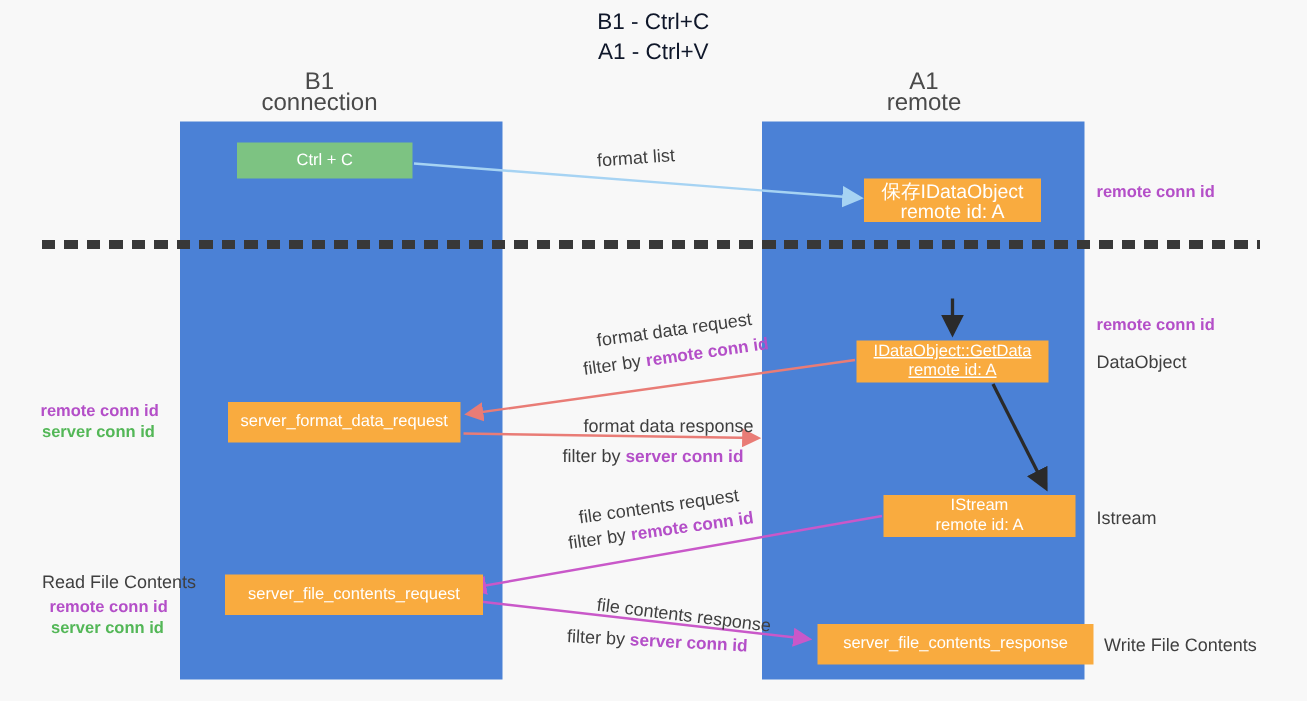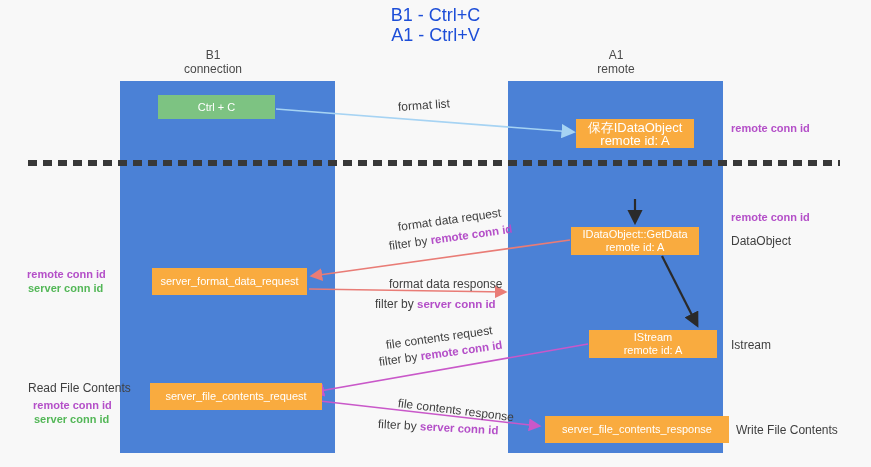--- a/index.html
+++ b/index.html
@@ -1,18 +1,18 @@
 <!DOCTYPE html>
 <html><head>
 <meta charset="utf-8">
 <style>
   html,body{margin:0;padding:0;background:#f8f8f8;font-family:"Liberation Sans",sans-serif;}
   .stage{position:relative;width:871px;height:467px;background:#f8f8f8;overflow:hidden;}
-  .title{position:absolute;left:0;top:5px;width:871px;text-align:center;font-size:18px;line-height:20px;color:#1d4ed8;}
-  .colhead{position:absolute;text-align:center;font-size:12px;line-height:14px;color:#4a4a4a;width:200px;}
+  .title{position:absolute;left:0;top:5px;width:871px;text-align:center;font-size:15px;line-height:20px;color:#0f172a;}
+  .colhead{position:absolute;text-align:center;font-size:16px;line-height:14px;color:#4a4a4a;width:200px;}
   .col{position:absolute;width:215px;top:81px;height:372px;background:#4b81d6;}
   .dashline{position:absolute;left:28px;top:160px;width:812px;height:6px;
     background:repeating-linear-gradient(90deg,#383838 0 9px,transparent 9px 15px);}
   .box{position:absolute;display:flex;flex-direction:column;align-items:center;justify-content:center;
     color:#fff;font-size:11px;line-height:13px;text-align:center;white-space:nowrap;}
   .green{background:#7dc382;}
   .orange{background:#f9ab3f;}
   .note{position:absolute;font-size:11px;font-weight:bold;white-space:nowrap;}
   .purple{color:#b44fc8;}
   .greentx{color:#53b757;}
@@ -72,21 +72,21 @@
   <div class="box green" style="left:158px;top:95px;width:117px;height:24px;">
     <div>Ctrl + C</div>
   </div>
 
   <div class="box orange" style="left:576px;top:119px;width:118px;height:29px;font-size:13px;">
     <div>保存IDataObject</div>
     <div>remote id: A</div>
   </div>
 
 
-  <div class="box orange" style="left:571px;top:227px;width:128px;height:28px;">
+  <div class="box orange" style="left:571px;top:227px;width:128px;height:28px;text-decoration:underline;">
     <div>IDataObject::GetData</div>
     <div>remote id: A</div>
   </div>
 
   <div class="box orange" style="left:152px;top:268px;width:155px;height:27px;">
     <div>server_format_data_request</div>
   </div>
 
 
   <div class="box orange" style="left:589px;top:330px;width:128px;height:28px;">

